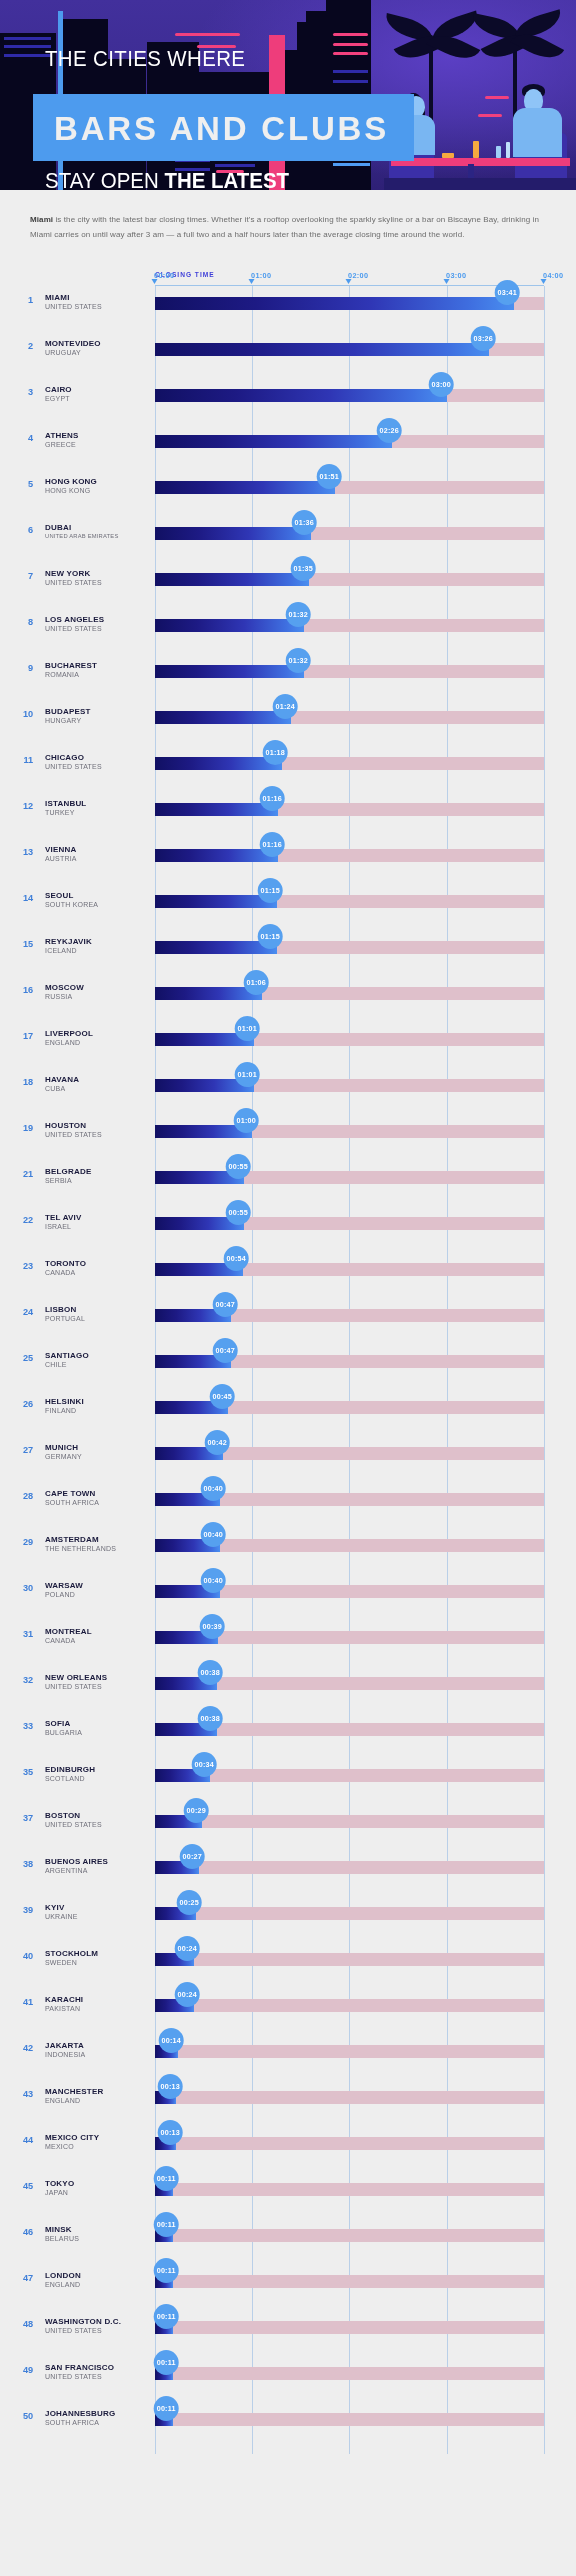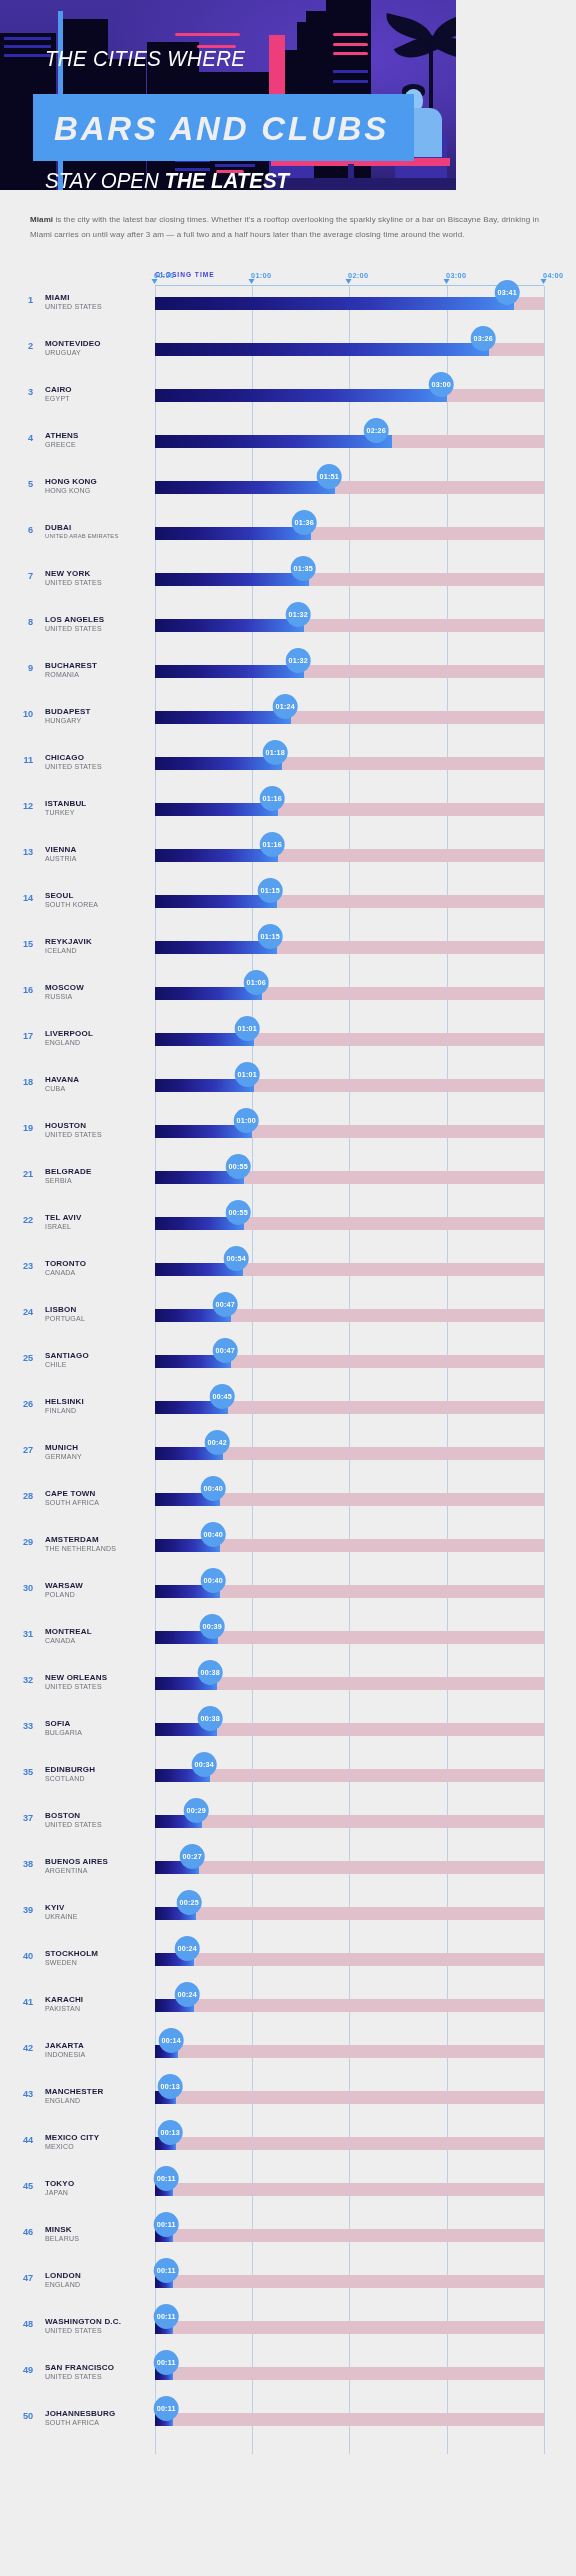--- a/index.html
+++ b/index.html
@@ -5,22 +5,22 @@
   html,body{margin:0;padding:0;}
   body{
     width:576px;
     background:#eeeeee;
     font-family:"Liberation Sans", sans-serif;
     -webkit-font-smoothing:antialiased;
   }
   .page{width:576px;position:relative;overflow:hidden;background:#eeeeee;}
 
   
-  .hero{position:relative;width:456px;height:190px;overflow:hidden;
-        background:linear-gradient(180deg,#3a2f8f 0%,#3b2f93 45%,#2a1f72 100%);font-style:italic;}
+  .hero{position:relative;width:576px;height:190px;overflow:hidden;
+        background:linear-gradient(180deg,#3a2f8f 0%,#3b2f93 45%,#2a1f72 100%);}
   .hero-sky{position:absolute;inset:0;background:
       radial-gradient(ellipse 367px 175px at 78% 30%, #5b3fc4 0%, rgba(91,63,196,0) 70%),
       linear-gradient(180deg,#42309c 0%,#3a2a8e 60%,#2e2076 100%);}
   .sky-line{position:absolute;height:2.6px;border-radius:1.7px;background:#f2417e;}
   .bldg{position:absolute;bottom:0;background:#0b0a28;}
   .bldg.dk{background:#07061e;}
   .bldg.md{background:#151141;}
   .win{position:absolute;background:#2f2aa8;}
   .win.c{background:#4f9bf5;}
   .palm-trunk{position:absolute;background:#0b0a28;width:3.5px;border-radius:1.7px;}
@@ -209,21 +209,21 @@
           <div class="track"></div>
           <div class="bar" style="width: 292px;"></div>
           <div class="bubble" style="left: 447px;">03:00</div>
         </div>
         <div class="row">
           <div class="rank">4</div>
           <div class="city">ATHENS</div>
           <div class="country">GREECE</div>
           <div class="track"></div>
           <div class="bar" style="width: 237px;"></div>
-          <div class="bubble" style="left: 382px;">02:26</div>
+          <div class="bubble" style="left: 395px;">02:26</div>
         </div>
         <div class="row">
           <div class="rank">5</div>
           <div class="city">HONG KONG</div>
           <div class="country">HONG KONG</div>
           <div class="track"></div>
           <div class="bar" style="width: 180px;"></div>
           <div class="bubble" style="left: 335px;">01:51</div>
         </div>
         <div class="row">

